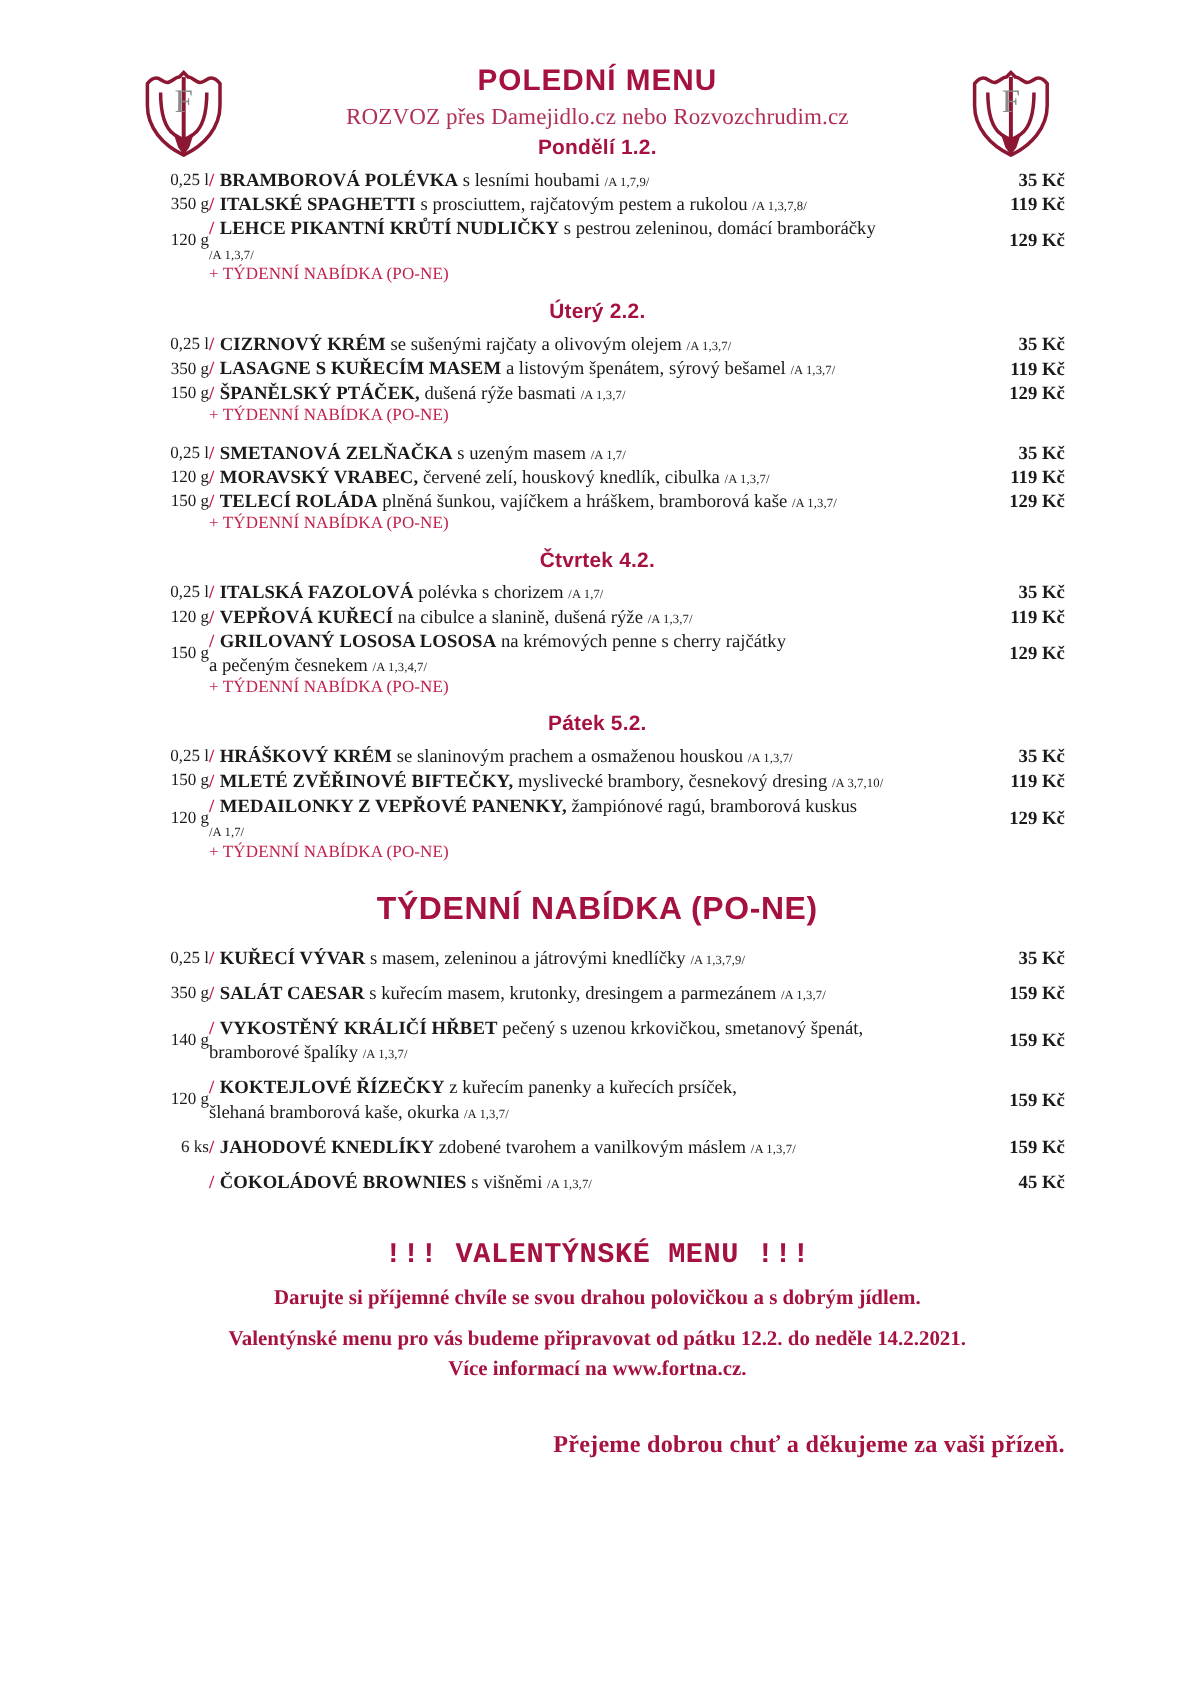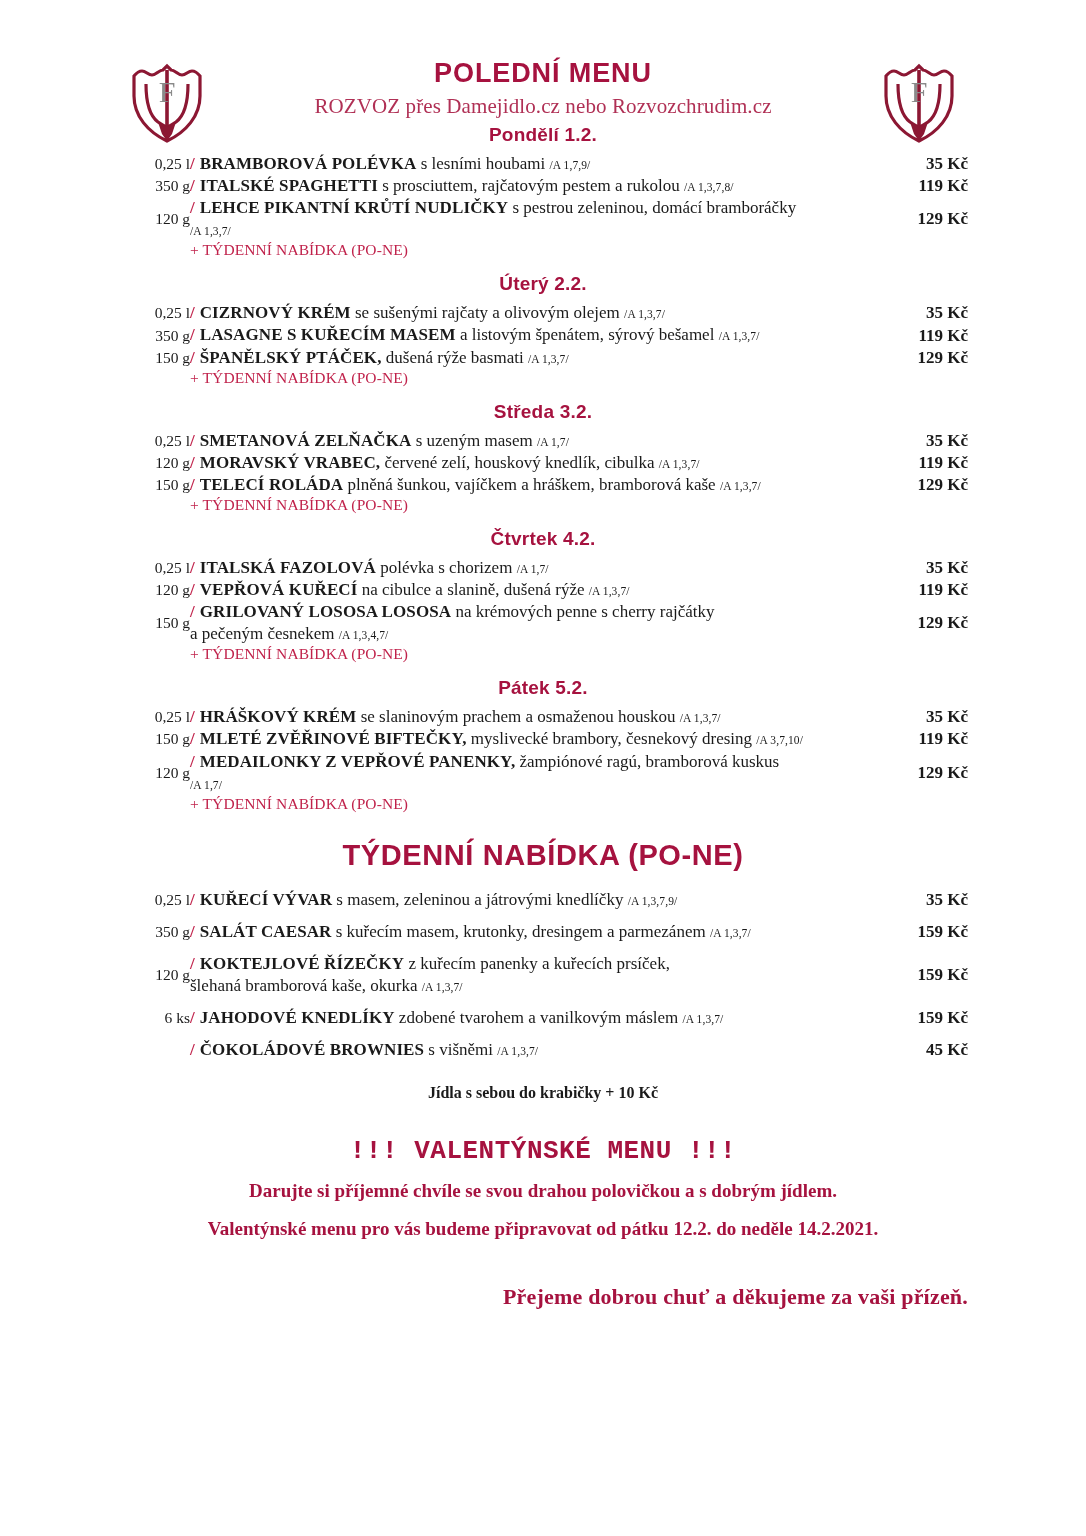--- a/index.html
+++ b/index.html
@@ -262,21 +262,20 @@
             </tr>
             <tr>
               <td class="weight"></td>
               <td class="weekly-note">+ TÝDENNÍ NABÍDKA (PO-NE)</td>
               <td class="price"></td>
             </tr>
           </tbody>
         </table>
       </div>
       <div class="day-block">
-        <h2 class="day-heading">Středa 3.2.</h2>
         <table class="items">
           <tbody>
             <tr>
               <td class="weight">0,25 l</td>
               <td class="dish"><span class="slash">/</span><span class="dish-name">SMETANOVÁ ZELŇAČKA</span><span class="dish-desc"> s uzeným masem</span> <span class="allergens">/A 1,7/</span></td>
               <td class="price">35 Kč</td>
             </tr>
             <tr>
               <td class="weight">120 g</td>
               <td class="dish"><span class="slash">/</span><span class="dish-name">MORAVSKÝ VRABEC,</span><span class="dish-desc"> červené zelí, houskový knedlík, cibulka</span> <span class="allergens">/A 1,3,7/</span></td>
@@ -359,41 +358,46 @@
             <td class="weight">0,25 l</td>
             <td class="dish"><span class="slash">/</span><span class="dish-name">KUŘECÍ VÝVAR</span><span class="dish-desc"> s masem, zeleninou a játrovými knedlíčky</span> <span class="allergens">/A 1,3,7,9/</span></td>
             <td class="price">35 Kč</td>
           </tr>
           <tr>
             <td class="weight">350 g</td>
             <td class="dish"><span class="slash">/</span><span class="dish-name">SALÁT CAESAR</span><span class="dish-desc"> s kuřecím masem, krutonky, dresingem a parmezánem</span> <span class="allergens">/A 1,3,7/</span></td>
             <td class="price">159 Kč</td>
           </tr>
           <tr>
+            <td class="weight">140 g</td>
+            <td class="dish"><span class="slash">/</span><span class="dish-name">VYKOSTĚNÝ KRÁLIČÍ HŘBET</span><span class="dish-desc"> pečený s uzenou krkovičkou, smetanový špenát,</span><span class="dish-line2 dish-desc"><span>bramborové špalíky</span> <span class="allergens">/A 1,3,7/</span></span></td>
+            <td class="price">159 Kč</td>
+          </tr>
+          <tr>
             <td class="weight">120 g</td>
             <td class="dish"><span class="slash">/</span><span class="dish-name">KOKTEJLOVÉ ŘÍZEČKY</span><span class="dish-desc"> z kuřecím panenky a kuřecích prsíček,</span><span class="dish-line2 dish-desc"><span>šlehaná bramborová kaše, okurka</span> <span class="allergens">/A 1,3,7/</span></span></td>
             <td class="price">159 Kč</td>
           </tr>
           <tr>
             <td class="weight">6 ks</td>
             <td class="dish"><span class="slash">/</span><span class="dish-name">JAHODOVÉ KNEDLÍKY</span><span class="dish-desc"> zdobené tvarohem a vanilkovým máslem</span> <span class="allergens">/A 1,3,7/</span></td>
             <td class="price">159 Kč</td>
           </tr>
           <tr>
             <td class="weight"></td>
             <td class="dish"><span class="slash">/</span><span class="dish-name">ČOKOLÁDOVÉ BROWNIES</span><span class="dish-desc"> s višněmi</span> <span class="allergens">/A 1,3,7/</span></td>
             <td class="price">45 Kč</td>
           </tr>
         </tbody>
     </table>
   </div>
 
-  <div class="takeaway-note">Jídla s sebou do krabičky + 10 Kč</div>
 
   <div class="promo-block">
     <p class="promo-title">!!!  VALENTÝNSKÉ MENU  !!!</p>
     <p class="promo-line">Darujte si příjemné chvíle se svou drahou polovičkou a s dobrým jídlem.</p>
     <p class="promo-line tight">Valentýnské menu pro vás budeme připravovat od pátku 12.2. do neděle 14.2.2021.</p>
+    <p class="promo-line tight" style="margin-top:2px;">Více informací na www.fortna.cz.</p>
   </div>
 
   <div class="closing-line">Přejeme dobrou chuť a děkujeme za vaši přízeň.</div>
 
 </div>
 
 </body></html>

